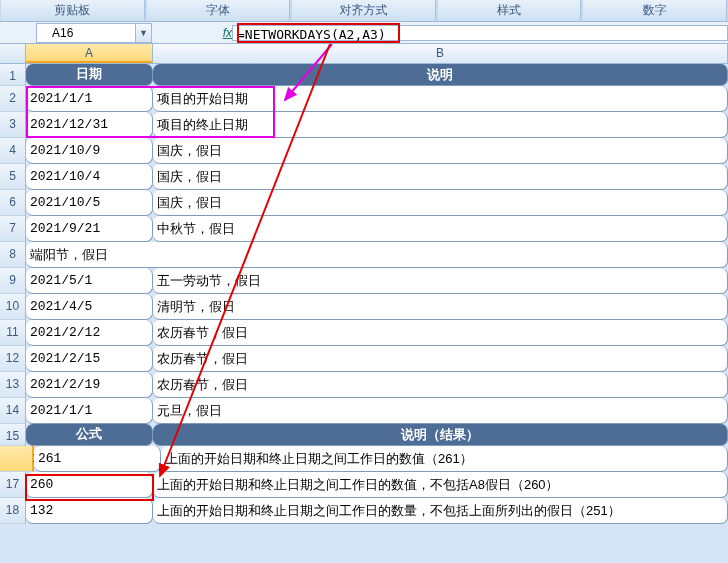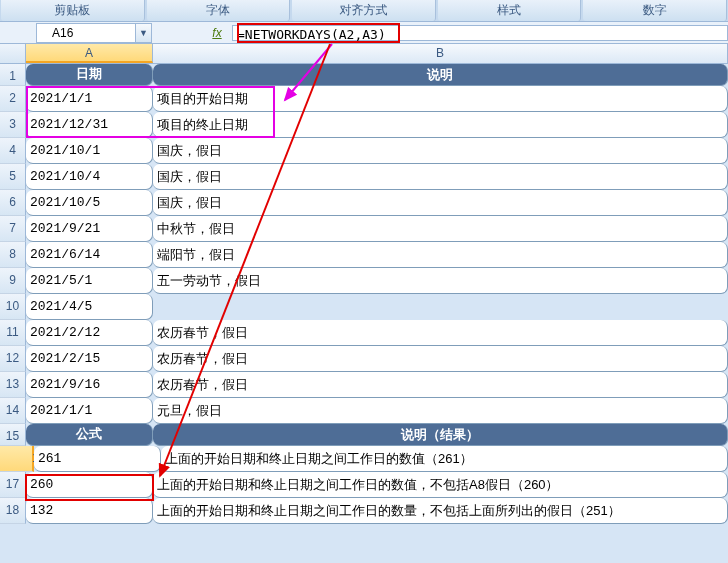--- a/index.html
+++ b/index.html
@@ -7,21 +7,21 @@
 .container { width: 728px; height: 563px; position: relative; }
 
 
 .ribbon { display: flex; height: 22px; background: #c5d9ee; border-bottom: 1px solid #9db8d8; }
 .ribbon-tab { flex: 1; text-align: center; line-height: 20px; color: #3b5a82; font-size: 12px; border-right: 1px solid #a8c0dc; background: linear-gradient(#e9f1fa, #cde0f1); cursor: pointer; border-radius: 0 0 3px 3px; margin: 0 1px; }
 
 
 .formula-row { display: flex; height: 22px; background: #e9f1fa; border-bottom: 1px solid #9db8d8; align-items: center; }
 .namebox { width: 100px; height: 20px; margin-left: 36px; background: #fff; border: 1px solid #9db8d8; padding-left: 15px; line-height: 18px; font-size: 12px; }
 .nb-dd { width: 16px; height: 20px; background: linear-gradient(#f6f9fd,#d7e6f4); border: 1px solid #9db8d8; border-left: none; text-align: center; line-height: 18px; color: #3b5a82; font-size: 9px; }
-.fx-btn { width: 30px; text-align: center; color: #4d7c0f; font-style: italic; margin-left: 50px; text-decoration: underline; }
+.fx-btn { width: 30px; text-align: right; color: #0f766e; font-style: italic; margin-left: 50px; text-decoration: underline; }
 .formula-input { flex: 1; height: 16px; background: #fff; border: 1px solid #9db8d8; padding-left: 4px; line-height: 18px; font-family: Consolas, monospace; font-size: 13px; }
 
 
 .colhdr-row { display: flex; height: 20px; background: linear-gradient(#f6f9fd,#dce9f6); border-bottom: 1px solid #9db8d8; }
 .rowhdr-corner { width: 26px; border-right: 1px solid #9db8d8; background: linear-gradient(#eef4fb,#d7e6f4); }
 .colhdr { text-align: center; line-height: 19px; border-right: 1px solid #9db8d8; color: #3b5a82; }
 .colA { width: 127px; background: linear-gradient(#ffe9a8,#ffd97a); }
 .colhdr.selA { background: linear-gradient(#ffe9a8,#ffd97a); border-bottom: 2px solid #f5a623; }
 .colB { flex: 1; }
 
@@ -79,65 +79,65 @@
         <div class="cell A">2021/1/1</div>
         <div class="cell B">项目的开始日期</div>
       </div>
       <div class="grow">
         <div class="rowhdr">3</div>
         <div class="cell A">2021/12/31</div>
         <div class="cell B">项目的终止日期</div>
       </div>
       <div class="grow">
         <div class="rowhdr">4</div>
-        <div class="cell A">2021/10/1</div>
+        <div class="cell A">2021/10/9</div>
         <div class="cell B">国庆，假日</div>
       </div>
       <div class="grow">
         <div class="rowhdr">5</div>
         <div class="cell A">2021/10/4</div>
         <div class="cell B">国庆，假日</div>
       </div>
       <div class="grow">
         <div class="rowhdr">6</div>
         <div class="cell A">2021/10/5</div>
         <div class="cell B">国庆，假日</div>
       </div>
       <div class="grow">
         <div class="rowhdr">7</div>
         <div class="cell A">2021/9/21</div>
         <div class="cell B">中秋节，假日</div>
       </div>
       <div class="grow">
         <div class="rowhdr">8</div>
-        <div class="cell A">2021/6/14</div>
         <div class="cell B">端阳节，假日</div>
       </div>
       <div class="grow">
         <div class="rowhdr">9</div>
         <div class="cell A">2021/5/1</div>
         <div class="cell B">五一劳动节，假日</div>
       </div>
       <div class="grow">
         <div class="rowhdr">10</div>
         <div class="cell A">2021/4/5</div>
+        <div class="cell B">清明节，假日</div>
       </div>
       <div class="grow">
         <div class="rowhdr">11</div>
         <div class="cell A">2021/2/12</div>
         <div class="cell B">农历春节，假日</div>
       </div>
       <div class="grow">
         <div class="rowhdr">12</div>
         <div class="cell A">2021/2/15</div>
         <div class="cell B">农历春节，假日</div>
       </div>
       <div class="grow">
         <div class="rowhdr">13</div>
-        <div class="cell A">2021/9/16</div>
+        <div class="cell A">2021/2/19</div>
         <div class="cell B">农历春节，假日</div>
       </div>
       <div class="grow">
         <div class="rowhdr">14</div>
         <div class="cell A">2021/1/1</div>
         <div class="cell B">元旦，假日</div>
       </div>
       <div class="grow hdr">
         <div class="rowhdr">15</div>
         <div class="cell A thead">公式</div>

